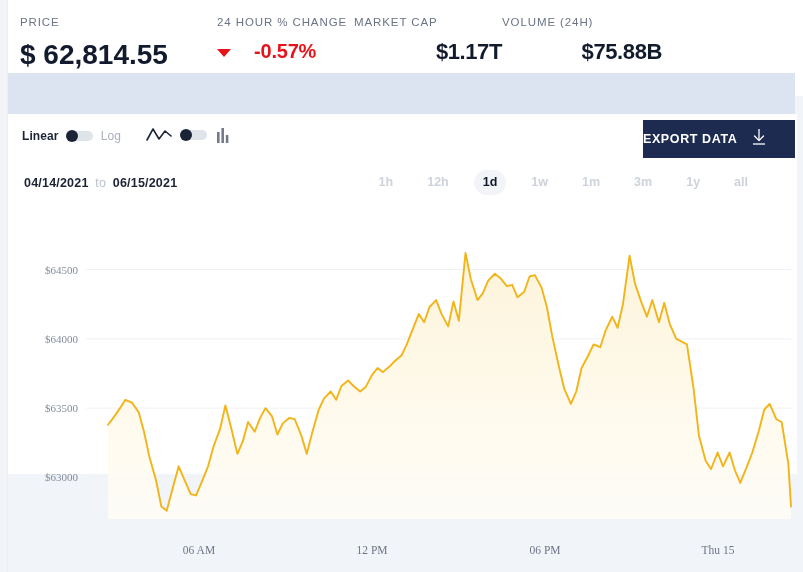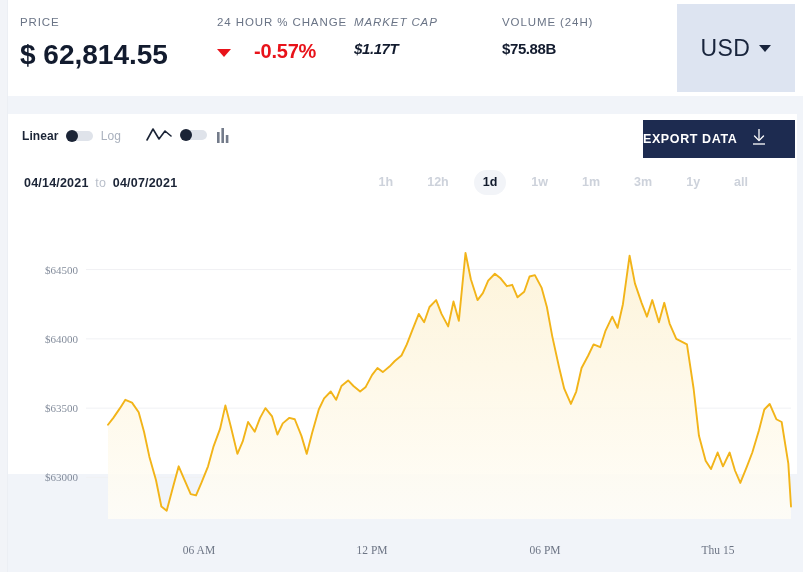--- a/index.html
+++ b/index.html
@@ -35,37 +35,38 @@
   
   .stats-card {
     position: absolute;
     left: 8px; top: 0;
     width: 795px;
     height: 96px;
     background: #ffffff;
     display: flex;
     align-items: stretch;
     box-sizing: border-box;
+    flex-direction: column;
   }
   .stats-inner {
     flex: 1 1 auto;
     display: flex;
     align-items: flex-start;
     padding: 16px 0 0 12px;
     box-sizing: border-box;
   }
   .stat {
     display: flex;
     flex-direction: column;
     justify-content: flex-start;
     box-sizing: border-box;
   }
   .stat-price   { width: 197px; }
   .stat-change  { width: 137px; }
-  .stat-cap     { width: 148px; font-style: italic; }
+  .stat-cap     { width: 148px; }
   .stat-volume  { width: 160px; }
 
   .stat-label {
     font-size: 11.5px;
     letter-spacing: 0.9px;
     color: #6a7486;
     text-transform: uppercase;
     font-weight: 400;
     white-space: nowrap;
     margin-bottom: 13px;
@@ -89,21 +90,21 @@
   }
   .caret-down-red {
     width: 0; height: 0;
     border-left: 7px solid transparent;
     border-right: 7px solid transparent;
     border-top: 8px solid #e8131a;
     display: inline-block;
     flex: 0 0 auto;
     margin-top: 3px;
   }
-  .stat-value.cap, .stat-value.vol { font-size: 15px; }
+  .stat-value.cap, .stat-value.vol { font-size: 22px; text-align: right; }
 
   
   .currency-btn {
     flex: 0 0 118px;
     background: #dde4f1;
     display: flex;
     align-items: center;
     justify-content: center;
     gap: 9px;
     cursor: pointer;
@@ -341,21 +342,21 @@
             <line x1="4" y1="17" x2="16" y2="17" stroke="#ffffff" stroke-width="1.3"></line>
           </svg>
         </span>
       </div>
     </div>
 
     <div class="date-row">
       <div class="date-range">
         <span>04/14/2021</span>
         <span class="to">to</span>
-        <span>04/07/2021</span>
+        <span>06/15/2021</span>
       </div>
       <div class="ranges">
         <span class="range-opt">1h</span>
         <span class="range-opt">12h</span>
         <span class="range-opt active">1d</span>
         <span class="range-opt">1w</span>
         <span class="range-opt">1m</span>
         <span class="range-opt">3m</span>
         <span class="range-opt">1y</span>
         <span class="range-opt">all</span>

